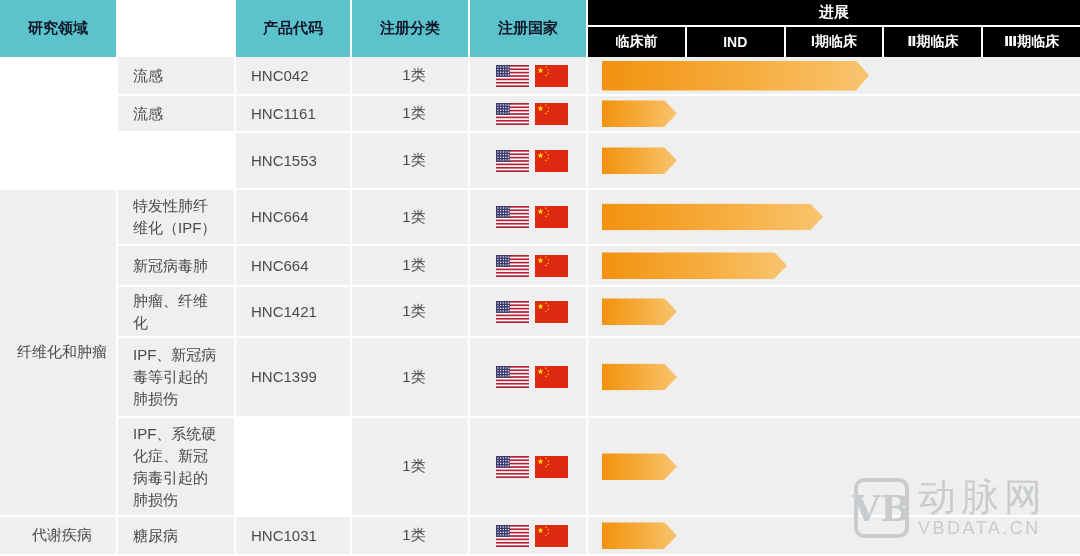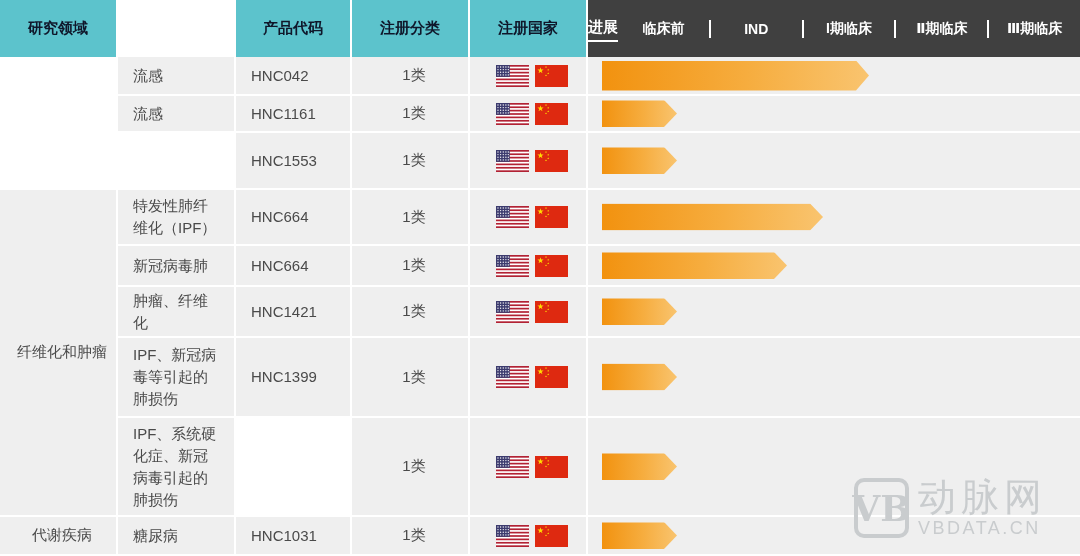--- a/index.html
+++ b/index.html
@@ -29,24 +29,24 @@
     font-size: 15px;
     display: flex;
     align-items: center;
     justify-content: center;
     border-right: 2px solid #ffffff;
   }
 
   .progress-head {
     grid-area: 1 / 6 / 2 / 7;
     display: flex;
-    background: #404040;
+    flex-direction: column;
+    background: #000000;
     color: #ffffff;
     font-weight: 700;
-    align-items: center;
   }
   .progress-title {
     height: 27px;
     display: flex;
     align-items: center;
     justify-content: center;
     border-bottom: 2px solid #ffffff;
     font-size: 15px;
   }
   .stages { flex: 1; display: flex; }

